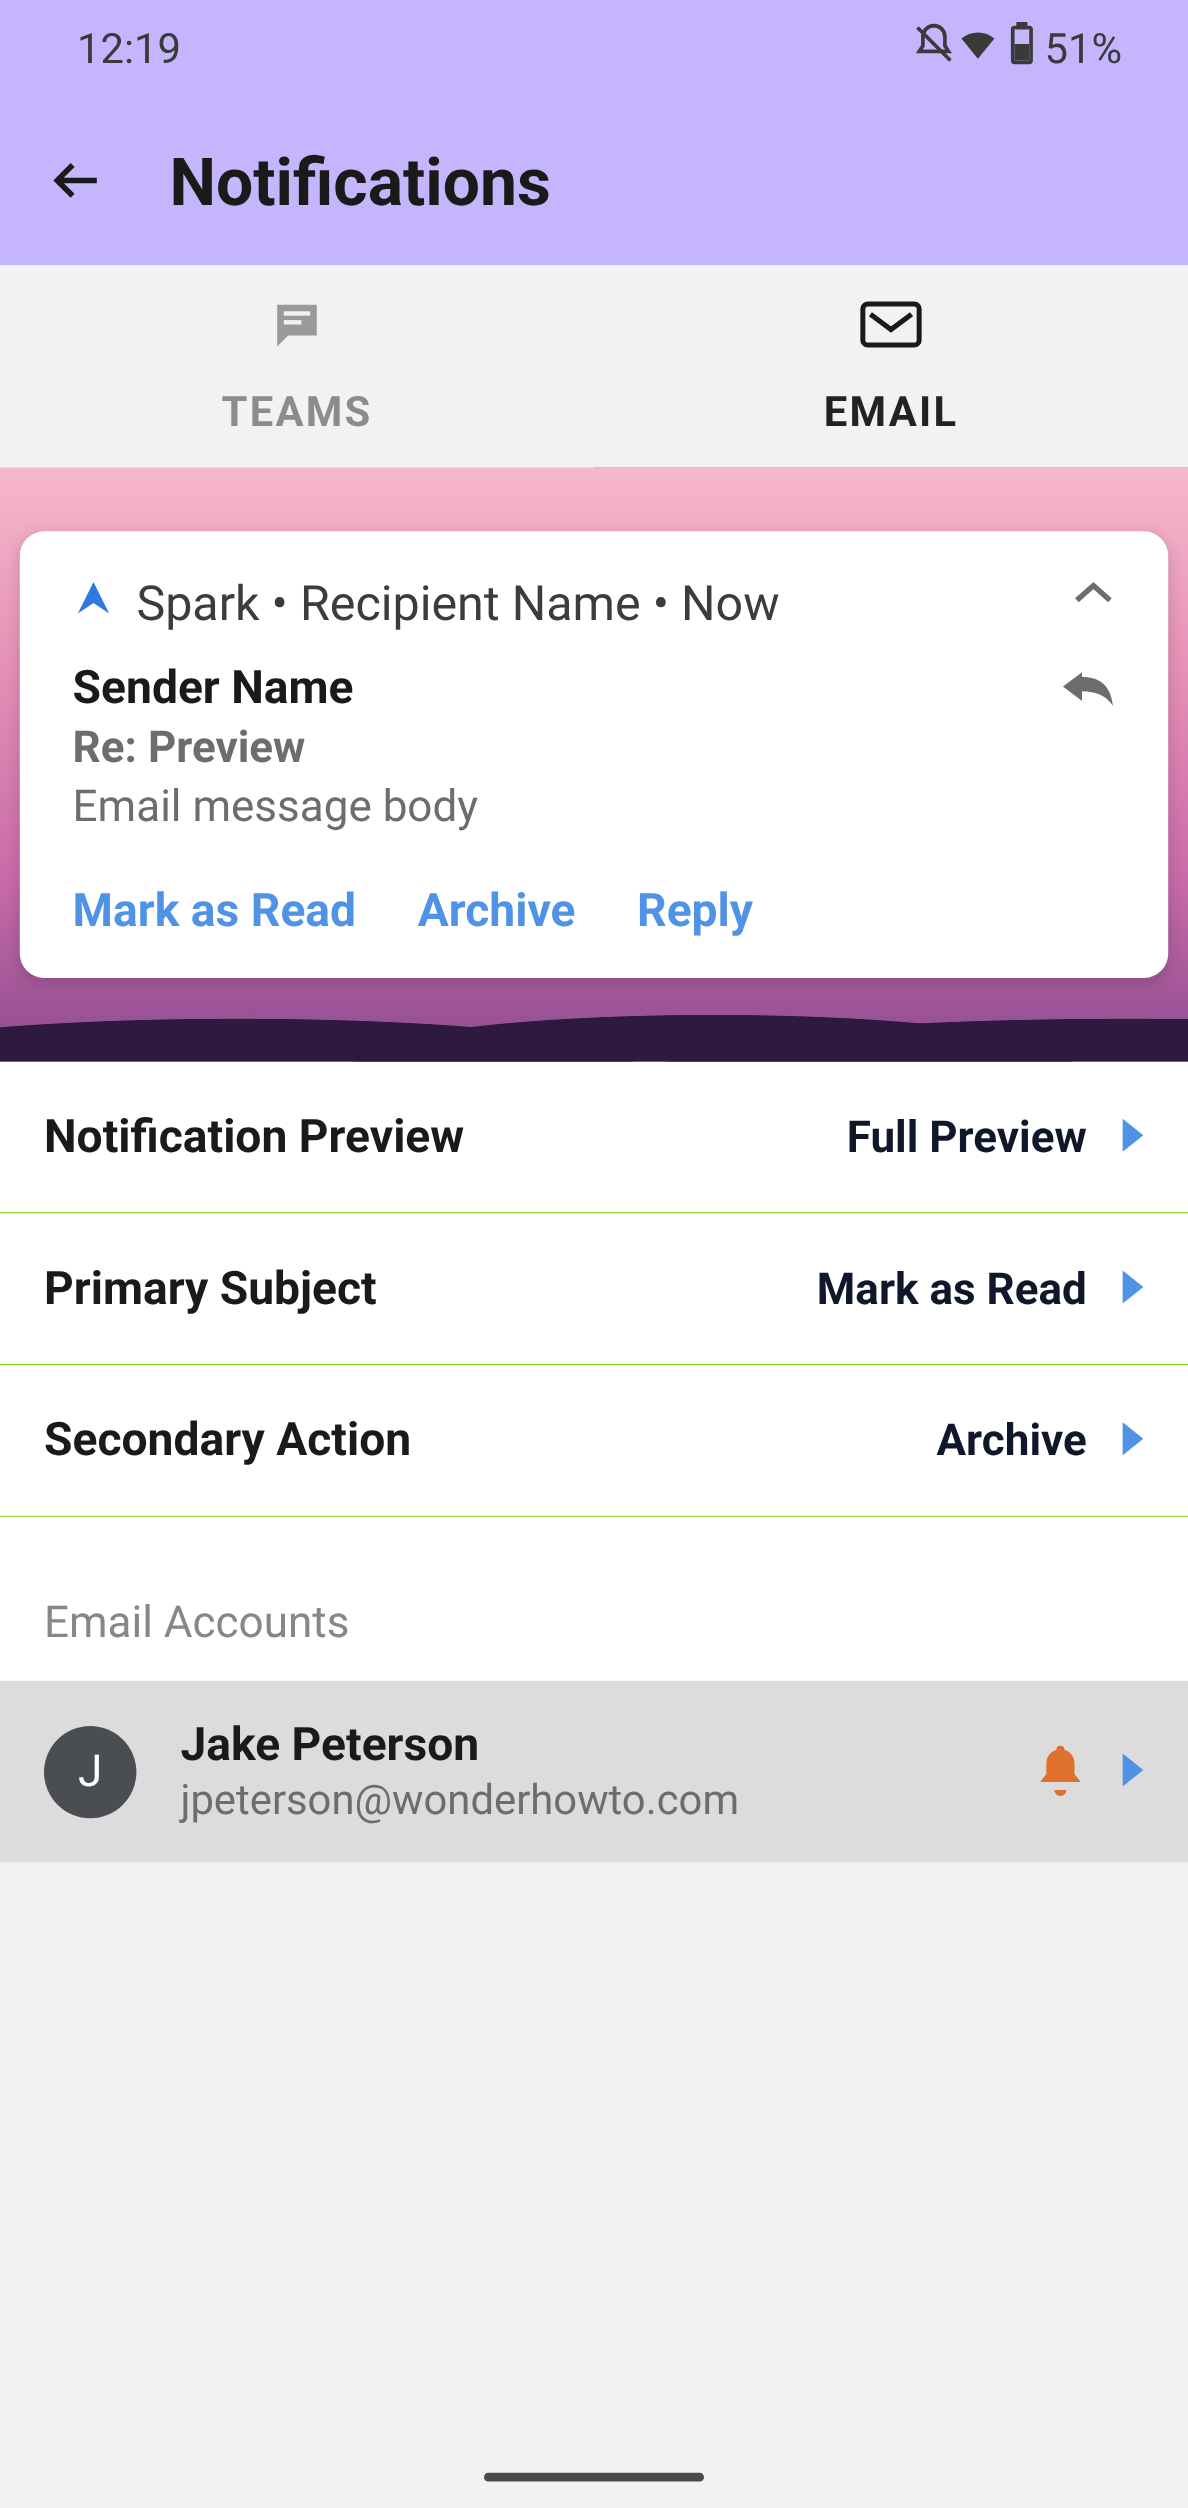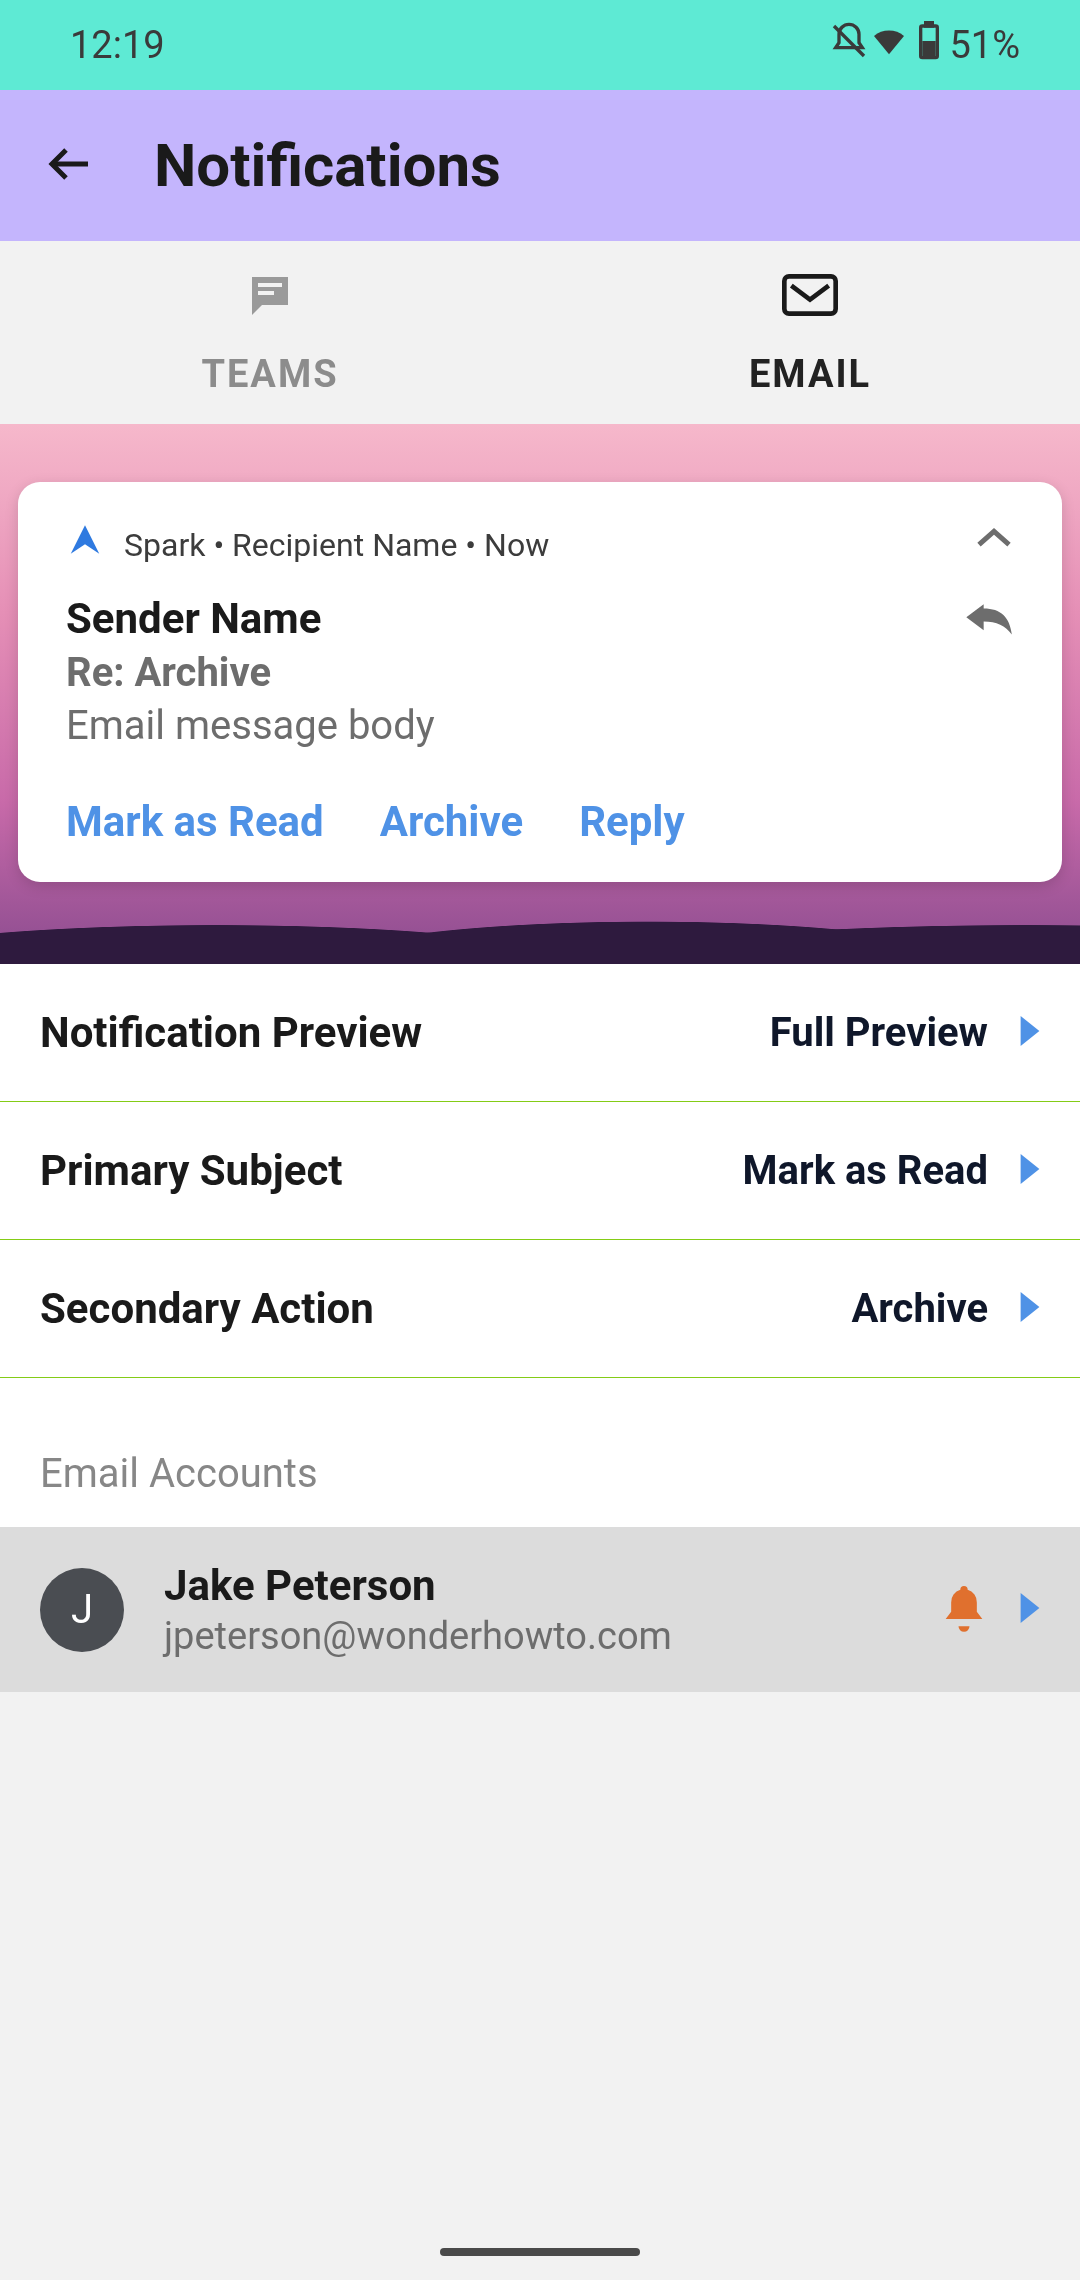--- a/index.html
+++ b/index.html
@@ -13,21 +13,21 @@
 
   
   .statusbar {
     display: flex;
     align-items: center;
     justify-content: space-between;
     height: 90px;
     padding: 0 60px 0 70px;
     font-size: 38px;
     color: #3a3a3a;
-    background: #5eead4;
+    background: #c4b5fd;
   }
   .statusbar .right { display: flex; align-items: center; }
   .statusbar svg { width: 40px; height: 40px; }
 
   
   .header {
     display: flex;
     align-items: center;
     gap: 60px;
     padding: 40px 40px 40px 46px;
@@ -88,21 +88,21 @@
     border-radius: 22px;
     padding: 40px 48px 36px;
     box-shadow: 0 4px 14px rgba(0,0,0,0.15);
     position: relative;
     z-index: 1;
   }
   .notif-meta {
     display: flex;
     align-items: center;
     gap: 20px;
-    font-size: 32px;
+    font-size: 44px;
     color: #3c3c3c;
     margin-bottom: 26px;
   }
   .spark-icon svg { width: 38px; height: 38px; }
   .notif-collapse {
     position: absolute;
     right: 48px; top: 44px;
   }
   .notif-collapse svg { width: 40px; height: 24px; }
   .notif-body-row {
@@ -259,21 +259,21 @@
       <span>Spark • Recipient Name • Now</span>
     </div>
     <span class="notif-collapse">
       <svg viewBox="0 0 24 14" fill="none" stroke="#6d6d6d" stroke-width="3">
           <polyline points="3,11 12,3 21,11"></polyline>
         </svg>
     </span>
     <div class="notif-body-row">
       <div class="notif-body-col">
         <div class="notif-sender">Sender Name</div>
-        <div class="notif-subject">Re: Archive</div>
+        <div class="notif-subject">Re: Preview</div>
         <div class="notif-msg">Email message body</div>
       </div>
       <span class="notif-reply-icon">
         <svg viewBox="0 0 24 18">
             <path d="M10 4 L2 10 L10 16 V12 C16 12 20 14 23 18 C22 10 18 6 10 6 Z"></path>
           </svg>
       </span>
     </div>
     <div class="notif-actions">
       <span>Mark as Read</span>

